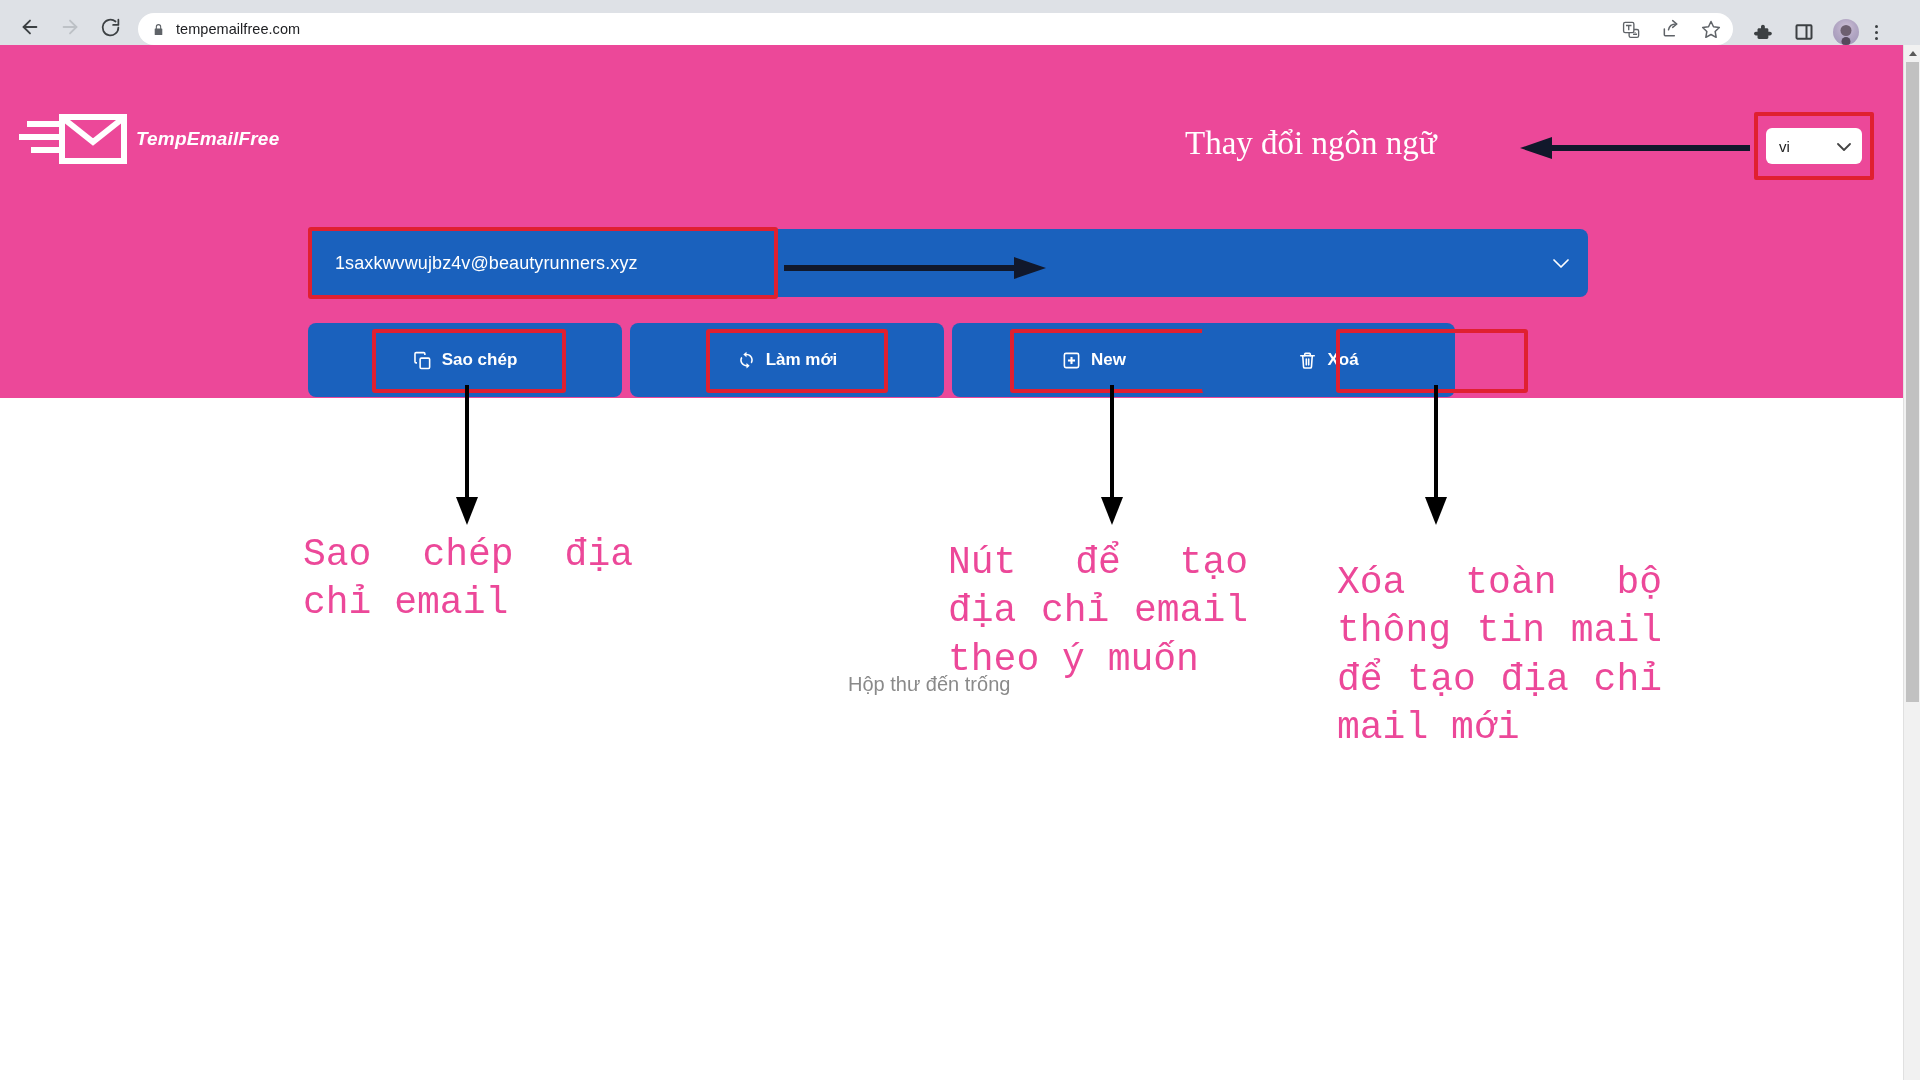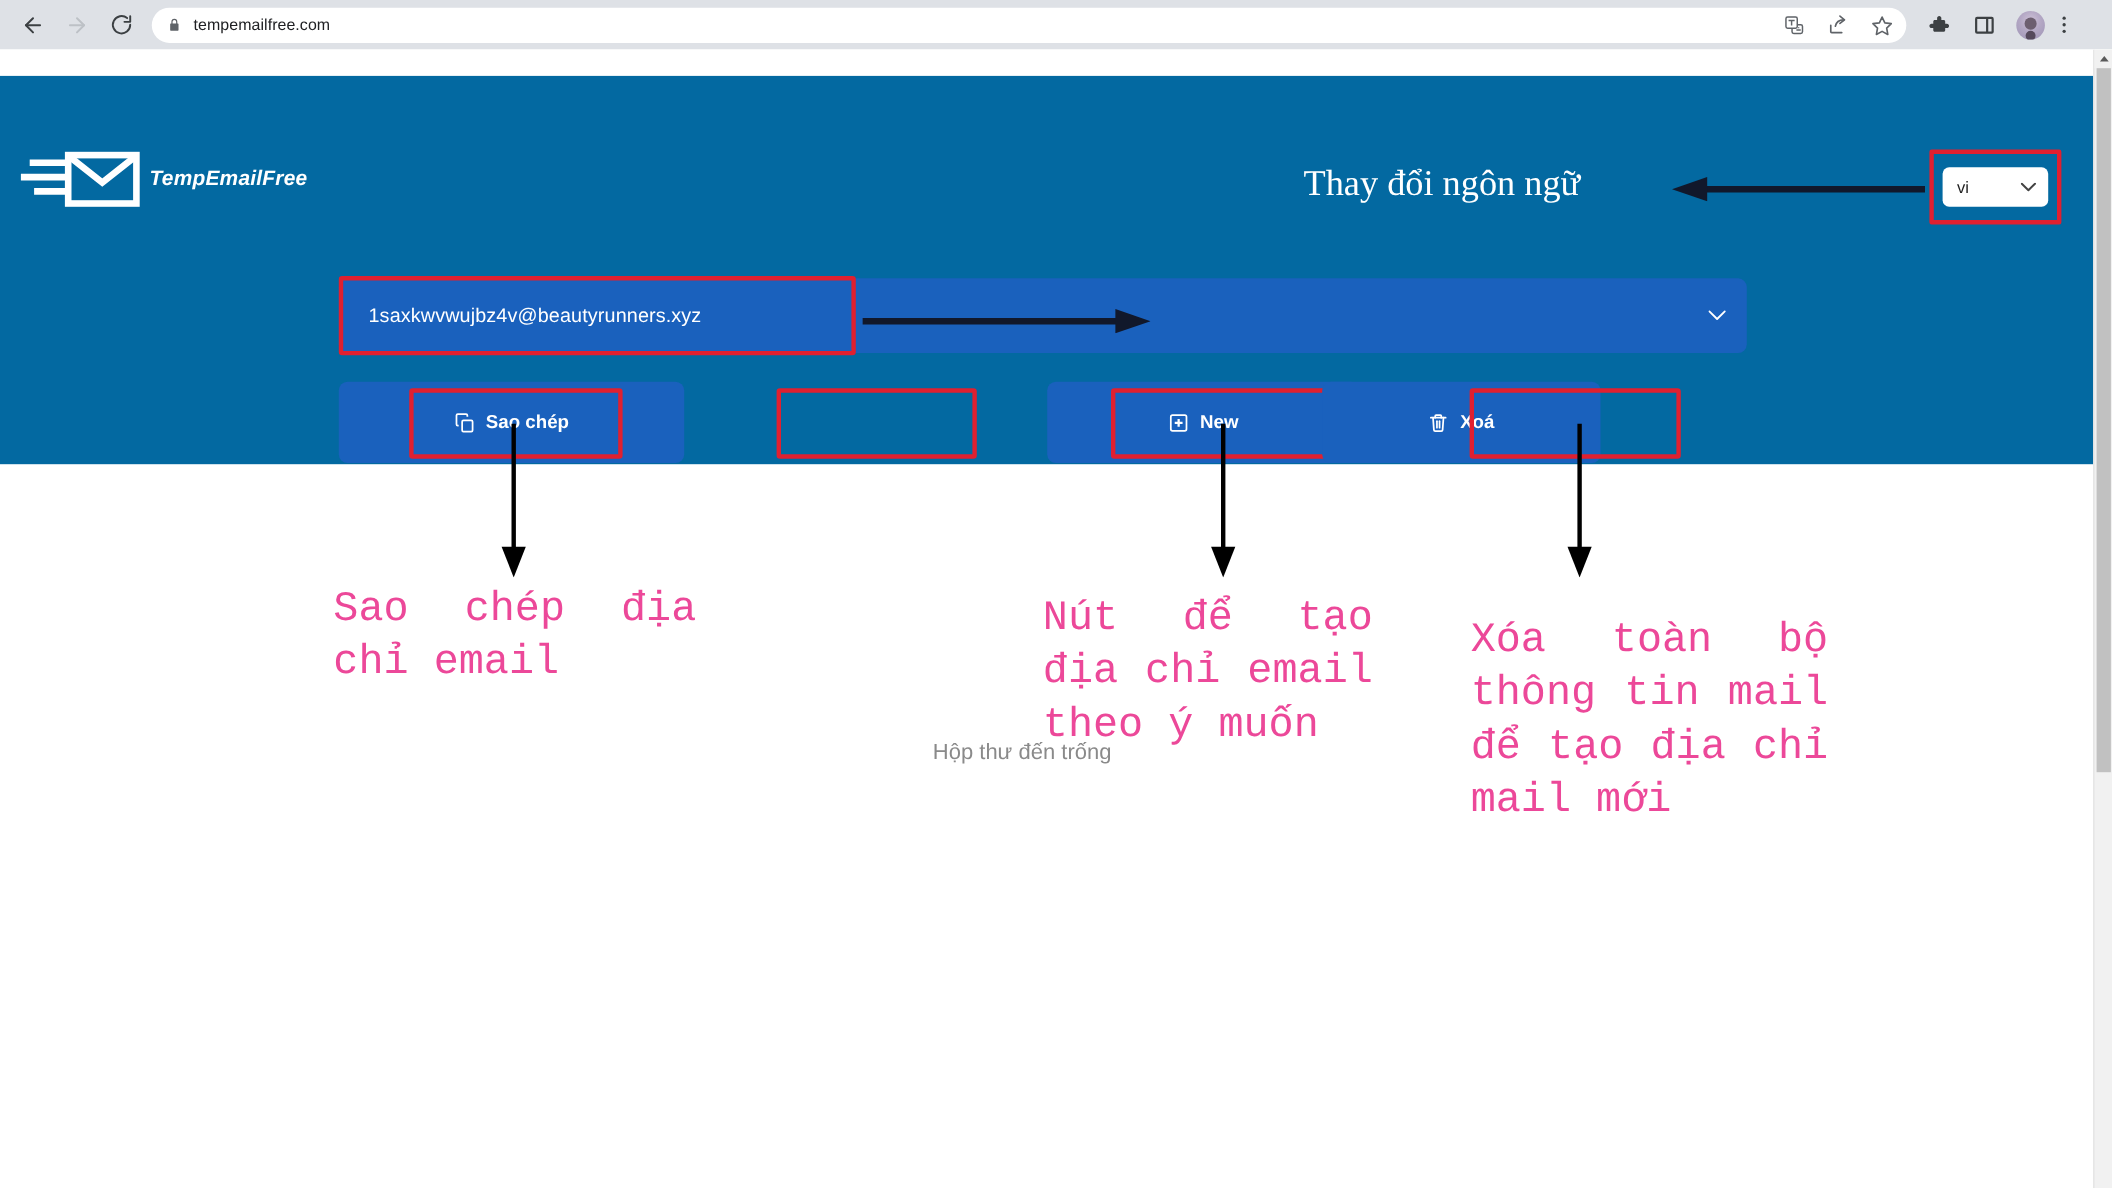--- a/index.html
+++ b/index.html
@@ -7,21 +7,21 @@
   body {
     font-family: "Liberation Sans", sans-serif;
     background: #ffffff;
     position: relative;
   }
 
   
   .browser-bar {
     position: absolute; top: 0; left: 0; width: 1920px; height: 45px;
     background: #dee1e6;
-    display: flex; align-items: center;
+    display: flex; align-items: flex-end;
   }
   .nav-btns { display: flex; align-items: center; gap: 4px; padding-left: 12px; }
   .nav-btn {
     width: 36px; height: 36px; border-radius: 50%;
     display: flex; align-items: center; justify-content: center;
     color: #3c4043;
   }
   .nav-btn svg { display: block; }
   .nav-btn.disabled { color: #bdc1c6; }
 
@@ -84,22 +84,21 @@
   }
   .sb-thumb {
     position:absolute; top:17px; left:2px; width:13px; height:640px;
     background:#c1c1c1; border-radius:0;
   }
 
   
   .hero {
     position: absolute; top: 0; left: 0;
     width: 1903px; height: 353px;
-    background: #0369a1;
-    margin-top: 24px;
+    background: #ec4899;
   }
   .logo-wrap {
     position:absolute; left: 18px; top: 66px;
     display:flex; align-items:center; gap: 6px;
   }
   .logo-mark { display:block; }
   .logo-text {
     font-family: "Liberation Sans", sans-serif;
     font-weight: bold; font-style: italic;
     font-size: 19px; color:#ffffff; letter-spacing:0.2px;
@@ -323,20 +322,31 @@
           <svg width="19" height="19" viewBox="0 0 24 24" fill="none" stroke="#ffffff" stroke-width="2" stroke-linejoin="round">
               <rect x="9" y="9" width="12" height="13" rx="1.5"></rect>
               <path d="M5 15H4a1.5 1.5 0 0 1-1.5-1.5V3.5A1.5 1.5 0 0 1 4 2h9.5A1.5 1.5 0 0 1 15 3.5V5"></path>
             </svg>
         </span>
         <span>Sao chép</span>
       </span>
     </div>
     <div class="hl-btn" style="left:372px; width:194px;"></div>
 
+    <div class="btn-panel" style="left:630px; width:314px;">
+      <span class="btn-inner">
+        <span class="bi">
+          <svg width="19" height="19" viewBox="0 0 24 24" fill="#ffffff">
+              <path d="M12 3.5V1L8 4.5 12 8V5.5c3.3 0 6 2.7 6 6 0 1-.3 2-.8 2.8l1.5 1.5A8.4 8.4 0 0 0 20 11.5c0-4.4-3.6-8-8-8z"></path>
+              <path d="M12 17.5c-3.3 0-6-2.7-6-6 0-1 .3-2 .8-2.8L5.3 7.2A8.4 8.4 0 0 0 4 11.5c0 4.4 3.6 8 8 8V22l4-3.5L12 15v2.5z"></path>
+            </svg>
+        </span>
+        <span>Làm mới</span>
+      </span>
+    </div>
     <div class="hl-btn" style="left:706px; width:182px;"></div>
 
     <div class="btn-panel" style="left:952px; width:284px;">
       <span class="btn-inner">
         <span class="bi">
           <svg width="19" height="19" viewBox="0 0 24 24" fill="none" stroke="#ffffff" stroke-width="2">
               <rect x="3" y="3" width="18" height="18" rx="2"></rect>
               <line x1="12" y1="7.5" x2="12" y2="16.5" stroke-width="2.6"></line>
               <line x1="7.5" y1="12" x2="16.5" y2="12" stroke-width="2.6"></line>
             </svg>

